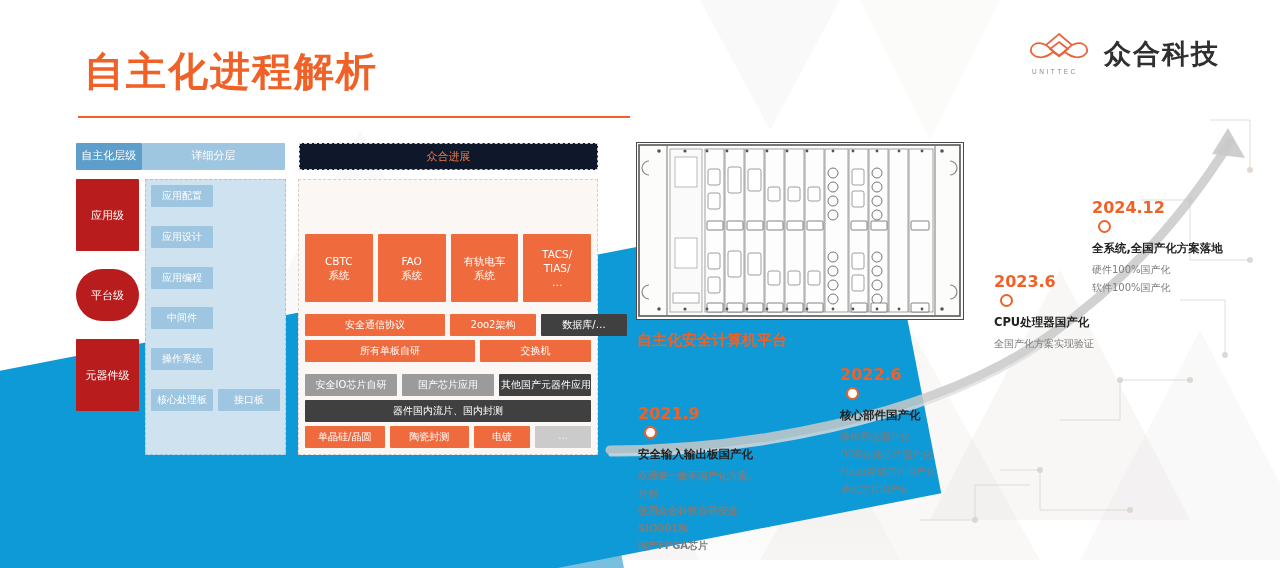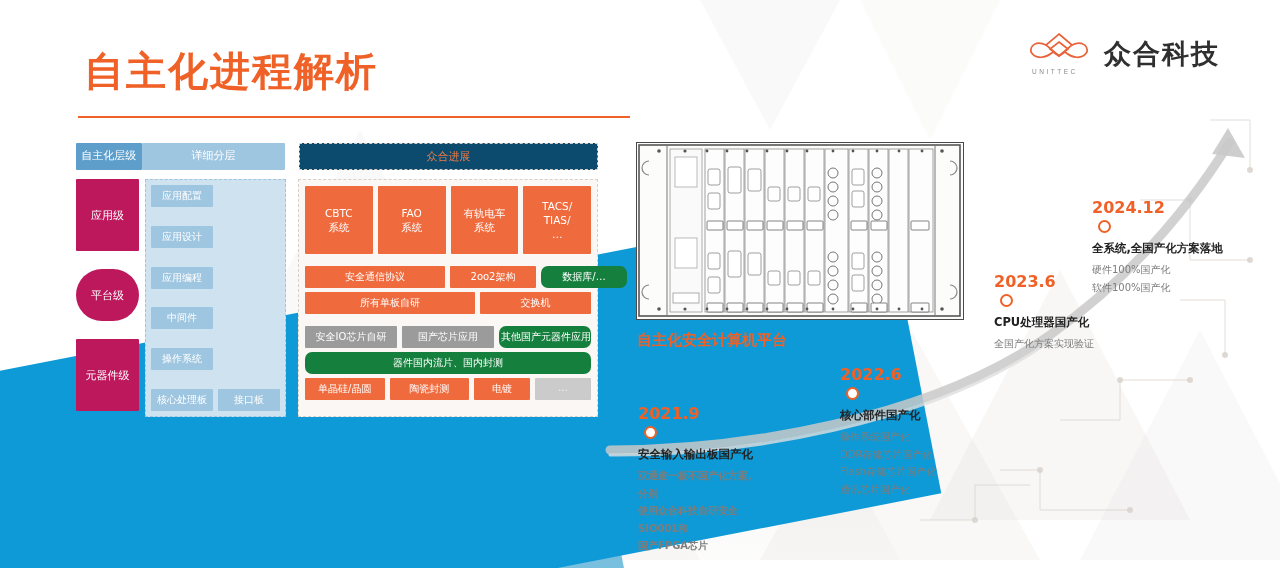--- a/index.html
+++ b/index.html
@@ -75,28 +75,28 @@
   .hdr-row { display: flex; gap: 0; align-items: stretch; }
   .hdr-cell {
     font-size: 11px; color: #ffffff; text-align: center;
     padding: 5px 0; border-radius: 1px;
     font-family: "DejaVu Sans", "Liberation Sans", sans-serif;
   }
   .hdr-lvl { width: 66px; background: #5d9ecb; }
   .hdr-detail { width: 144px; background: #9fc6e0; }
   .hdr-prog {
     width: 300px; margin-left: 14px;
-    color: #f07a42; background: #0c4a6e;
+    color: #f07a42; background: #0f172a;
     border: 1px dashed #d8cfc9;
   }
 
   .body-row { display: flex; gap: 6px; margin-top: 9px; align-items: stretch; }
   .col-levels { width: 66px; display: flex; flex-direction: column; gap: 18px; }
   .lvl-cell {
-    background: #be185d; color: #fff; font-size: 11px;
+    background: #b91c1c; color: #fff; font-size: 11px;
     display: flex; align-items: center; justify-content: center;
     border-radius: 1px;
     font-family: "DejaVu Sans", "Liberation Sans", sans-serif;
   }
   .lvl-a { height: 72px; }
   .lvl-b { height: 52px; border-radius: 27px; }
   .lvl-c { height: 72px; }
 
   .col-detail {
     width: 144px; background: #cfe2ef;
@@ -120,24 +120,24 @@
   }
   .prog-group { display: flex; flex-direction: column; gap: 4px; }
   .prog-line { display: flex; gap: 5px; }
   .chip {
     font-size: 10px; color: #ffffff; text-align: center;
     padding: 4px 2px; border-radius: 1px; flex: 1;
     font-family: "DejaVu Sans", "Liberation Sans", sans-serif;
     white-space: nowrap; overflow: hidden;
   }
   .c-orange { background: #ef6a3d; }
-  .c-amber  { background: #15803d; border-radius: 7px; }
+  .c-amber  { background: #404040; }
   .c-gray   { background: #9b9b9b; }
   .c-lgray  { background: #cbcbcb; color: #f2f2f2; }
-  .sys-line { display: flex; gap: 5px; }
+  .sys-line { display: flex; gap: 5px; margin-top: 48px; }
   .sys-box {
     background: #ef6a3d; color: #fff; font-size: 10.5px; flex: 1;
     height: 68px; display: flex; flex-direction: column;
     align-items: center; justify-content: center; line-height: 1.35;
     border-radius: 1px;
     font-family: "DejaVu Sans", "Liberation Sans", sans-serif;
   }
   .w-small { flex: 0 0 56px; }
   .w-mid   { flex: 0 0 86px; }
   .w-wide  { flex: 0 0 140px; }

